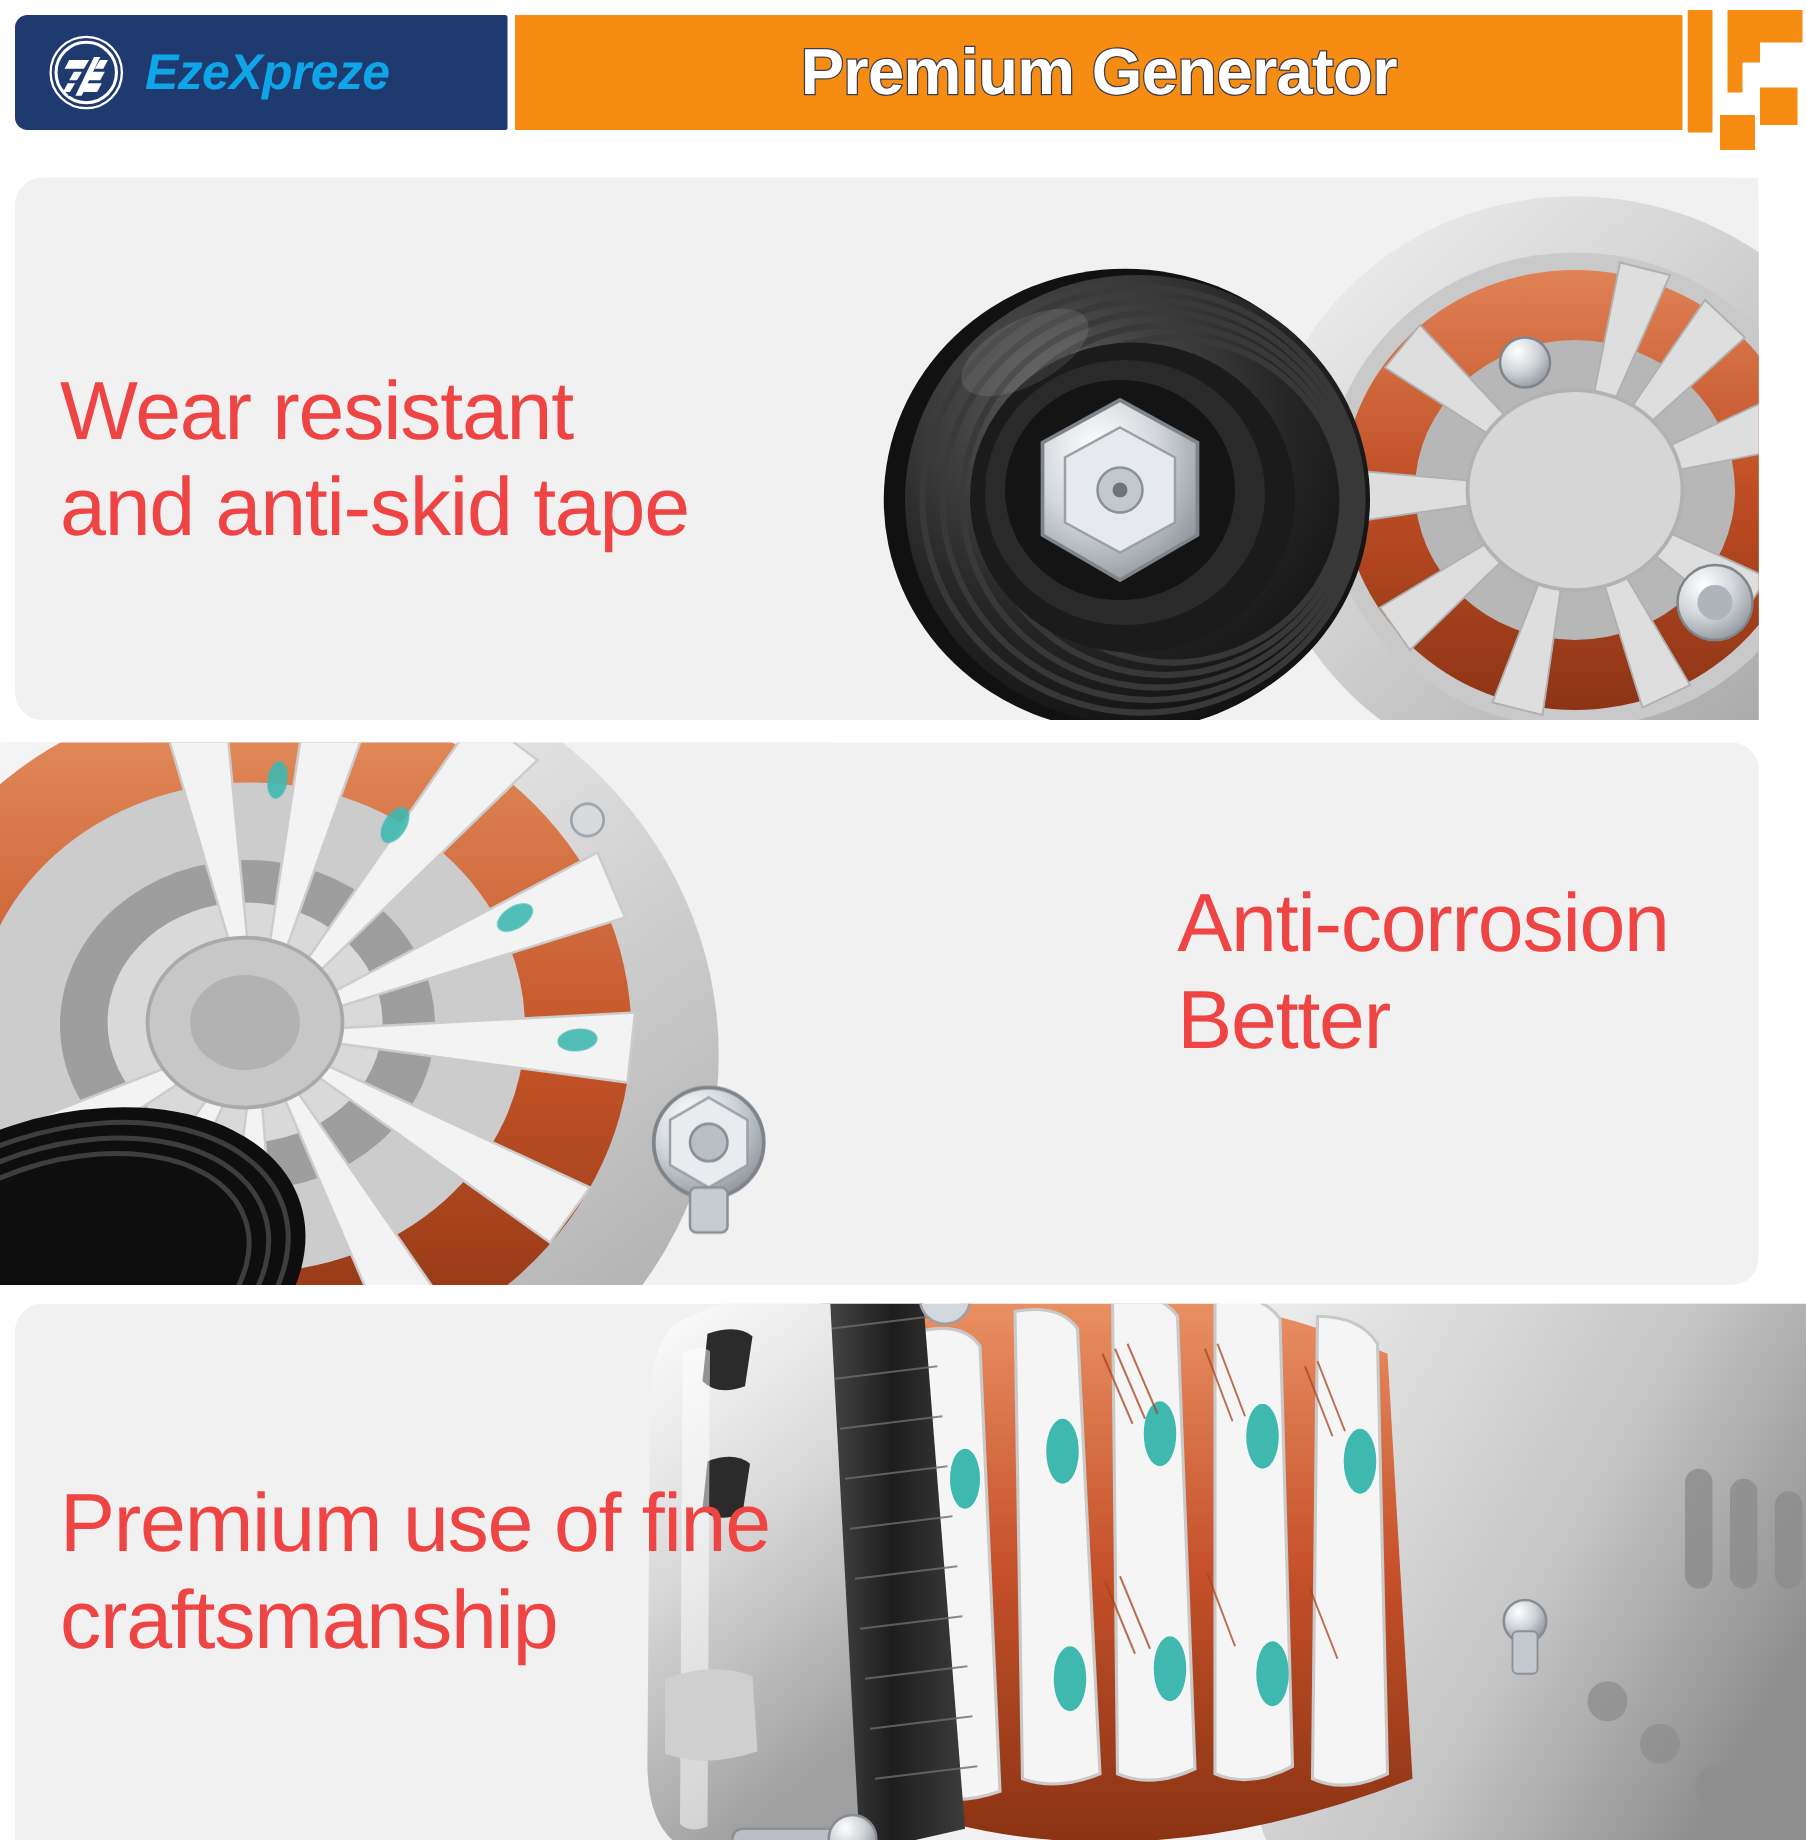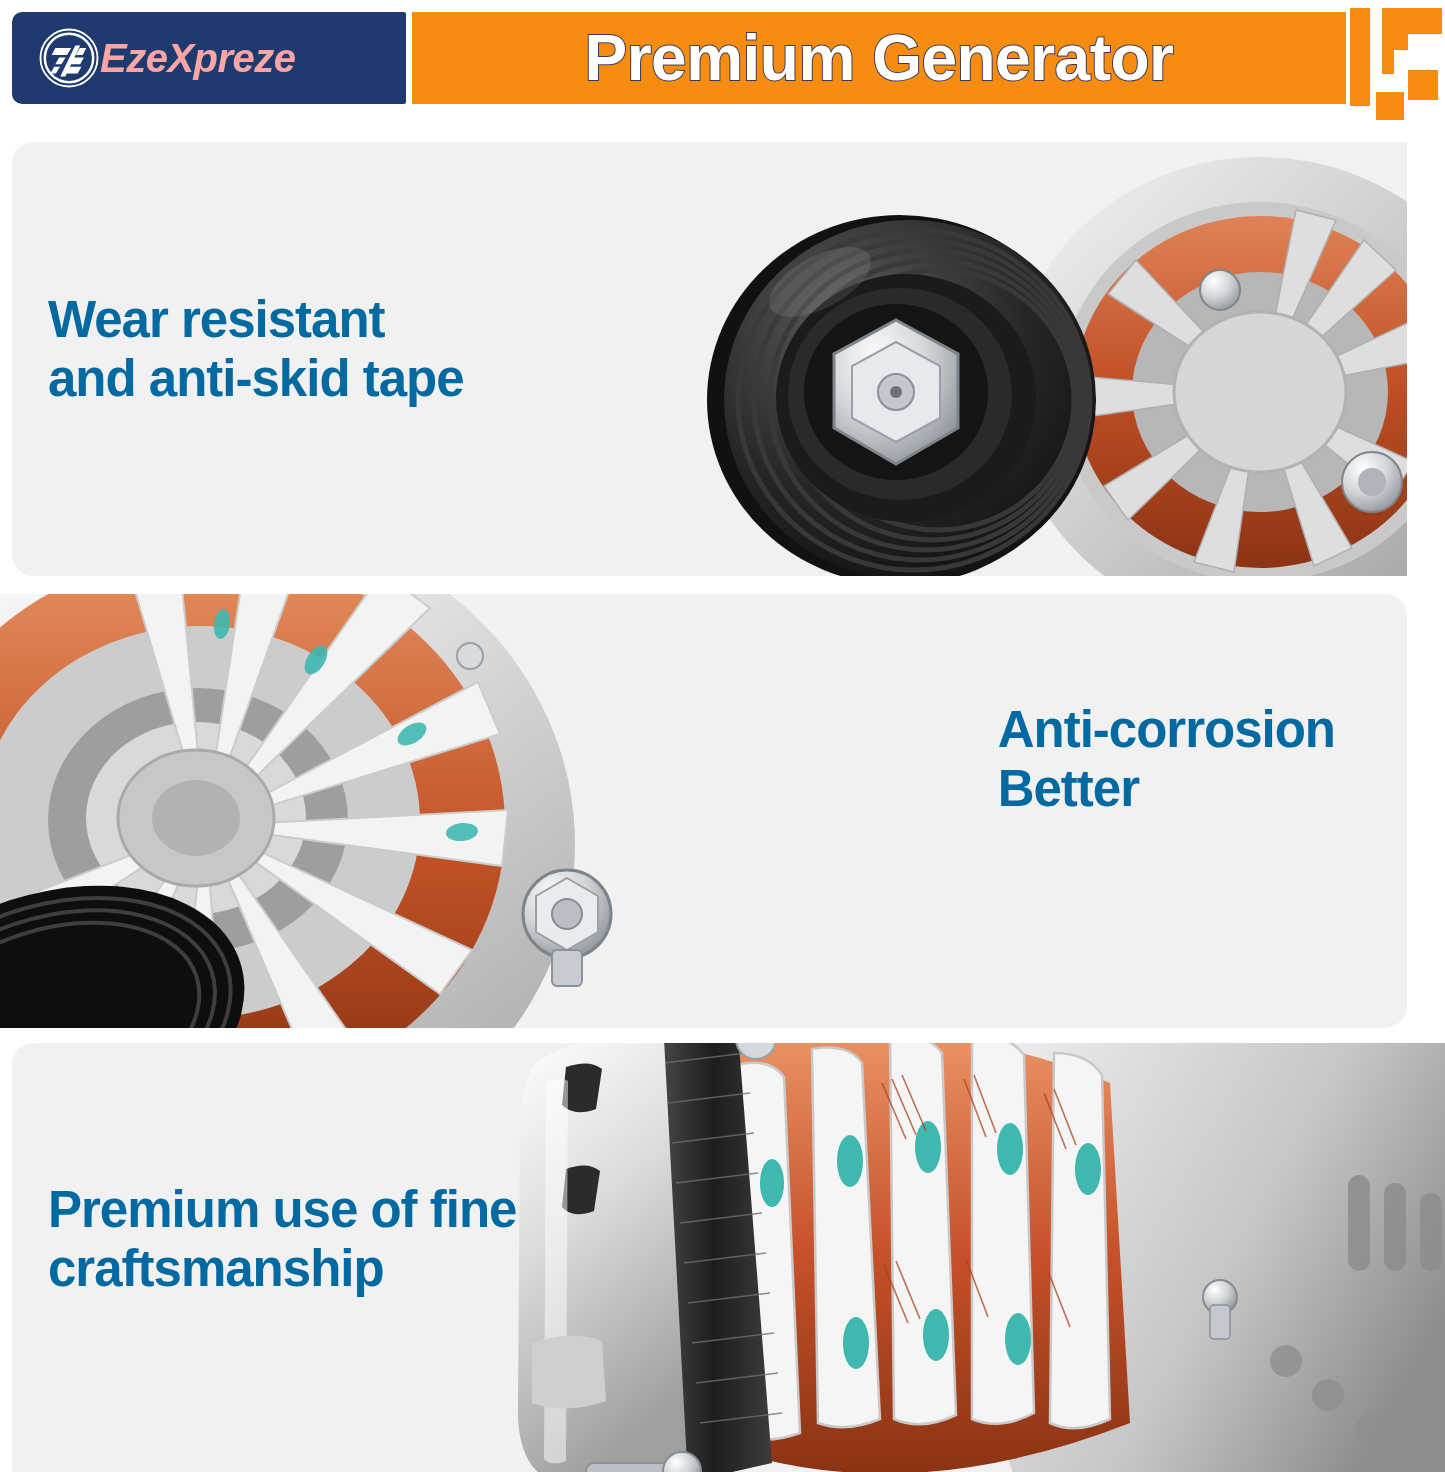--- a/index.html
+++ b/index.html
@@ -16,31 +16,31 @@
     position:absolute; left:0; top:0; width:1445px; height:118px;
   }
   #brand-block {
     position:absolute; left:12px; top:12px; width:394px; height:92px;
     background:#1e3a6e;
     border-radius:10px 2px 2px 10px;
     display:flex; align-items:center; padding-left:26px;
   }
   #brand-logo-icon { width:62px; height:62px; flex:0 0 62px; }
   #brand-name {
-    color:#fca5a5; font-size:40px; font-weight:bold; font-style:italic;
-    letter-spacing:-0.5px; margin-left:0; white-space:nowrap;
+    color:#0ea5e9; font-size:40px; font-weight:bold; font-style:italic;
+    letter-spacing:-0.5px; margin-left:16px; white-space:nowrap;
     font-family:"Liberation Sans", sans-serif;
   }
   #title-block {
     position:absolute; left:412px; top:12px; width:934px; height:92px;
     background:#f78c12;
     display:flex; align-items:center; justify-content:center;
   }
   #banner-title {
-    font-size:64px; font-weight:bold; color:#ffffff;
+    font-size:52px; font-weight:bold; color:#ffffff;
     letter-spacing:-0.5px; white-space:nowrap;
     -webkit-text-stroke:2px #3b3b4d;
     paint-order:stroke fill;
     font-family:"Liberation Sans", sans-serif;
     text-align:right;
   }
 
   
   #corner-deco { position:absolute; left:1350px; top:8px; width:95px; height:112px; }
 
@@ -49,22 +49,22 @@
     position:absolute;
     background:#f1f1f1;
     overflow:hidden;
   }
   #panel-1 { left:12px;  top:142px;  width:1395px; height:434px; border-radius:22px; }
   #panel-2 { left:0px;   top:594px;  width:1407px; height:434px; border-radius:0 22px 22px 0; }
   #panel-3 { left:12px;  top:1043px; width:1433px; height:429px; border-radius:22px 22px 0 0; }
 
   .panel-text {
     position:absolute; z-index:5;
-    color:#0369a1; font-weight:bold;
-    font-size:51px; line-height:1.16; letter-spacing:-1px;
+    color:#ef4444; font-weight:normal;
+    font-size:66px; line-height:1.16; letter-spacing:-1px;
     font-family:"Liberation Sans", sans-serif;
   }
   #text-1 { left:48px;  top:290px;  text-align:left; }
   #text-2 { right:110px; top:700px; text-align:left; }
   #text-3 { left:48px;  top:1180px; text-align:left; }
   .panel-text .line { display:block; white-space:nowrap; }
 
   .photo { position:absolute; z-index:1; }
   #photo-1 { left:700px; top:142px;  width:707px; height:434px; }
   #photo-2 { left:0px;   top:594px;  width:660px; height:434px; }

